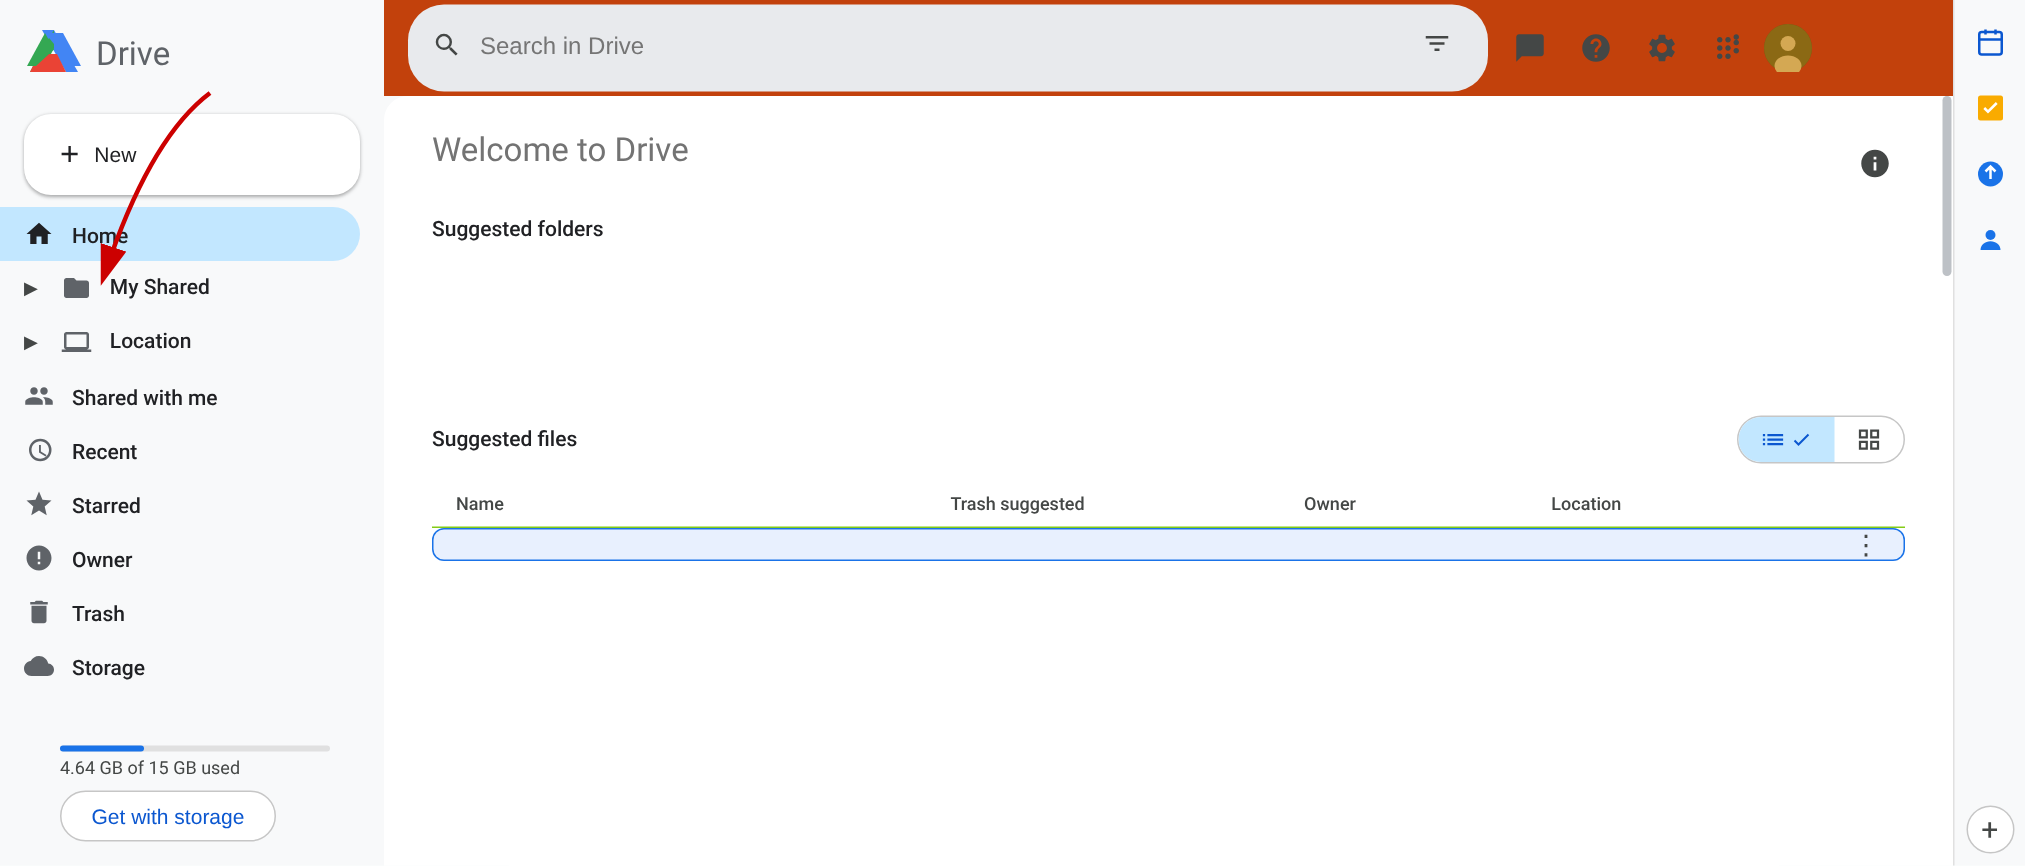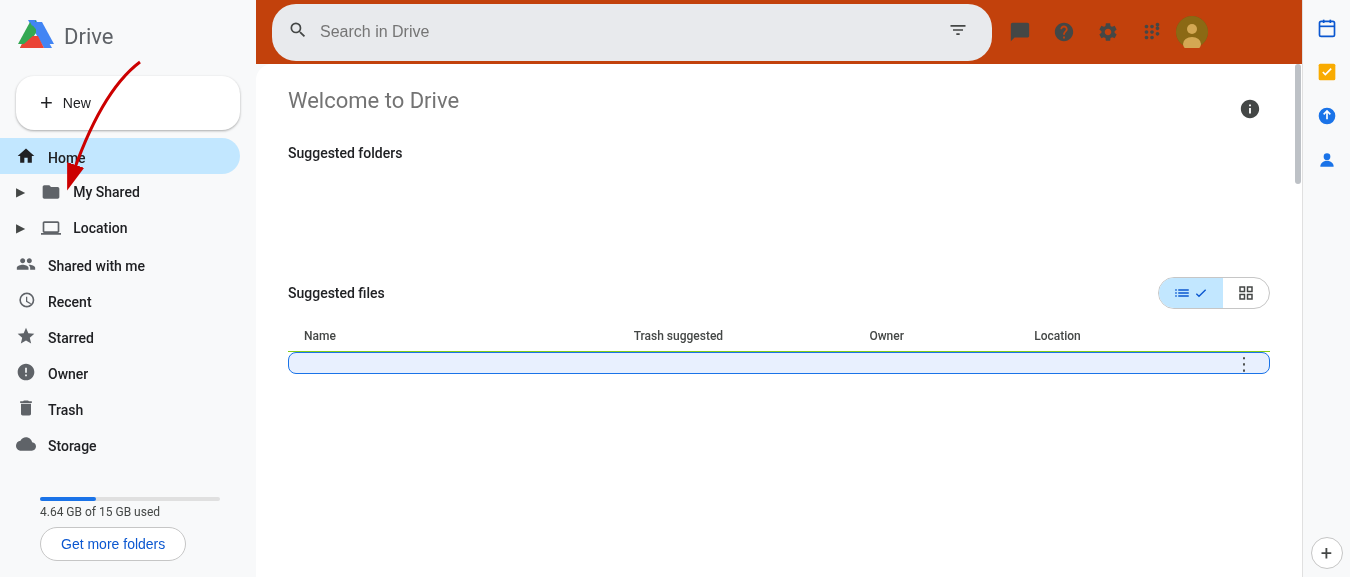--- a/index.html
+++ b/index.html
@@ -519,21 +519,21 @@
           </svg>
       </span>
       <span>Storage</span>
     </div>
 
     <div class="storage-section">
       <div class="storage-bar-container">
         <div class="storage-bar-fill"></div>
       </div>
       <div class="storage-text">4.64 GB of 15 GB used</div>
-      <button class="get-storage-btn">Get more folders</button>
+      <button class="get-storage-btn">Get with storage</button>
     </div>
   </div>
 
   <div class="topbar">
     <div class="search-box">
       <span class="search-icon">
         <svg width="20" height="20" viewBox="0 0 24 24" fill="#444746">
             <path d="M15.5 14h-.79l-.28-.27A6.471 6.471 0 0 0 16 9.5 6.5 6.5 0 1 0 9.5 16c1.61 0 3.09-.59 4.23-1.57l.27.28v.79l5 4.99L20.49 19l-4.99-5zm-6 0C7.01 14 5 11.99 5 9.5S7.01 5 9.5 5 14 7.01 14 9.5 11.99 14 9.5 14z"></path>
           </svg>
       </span>

